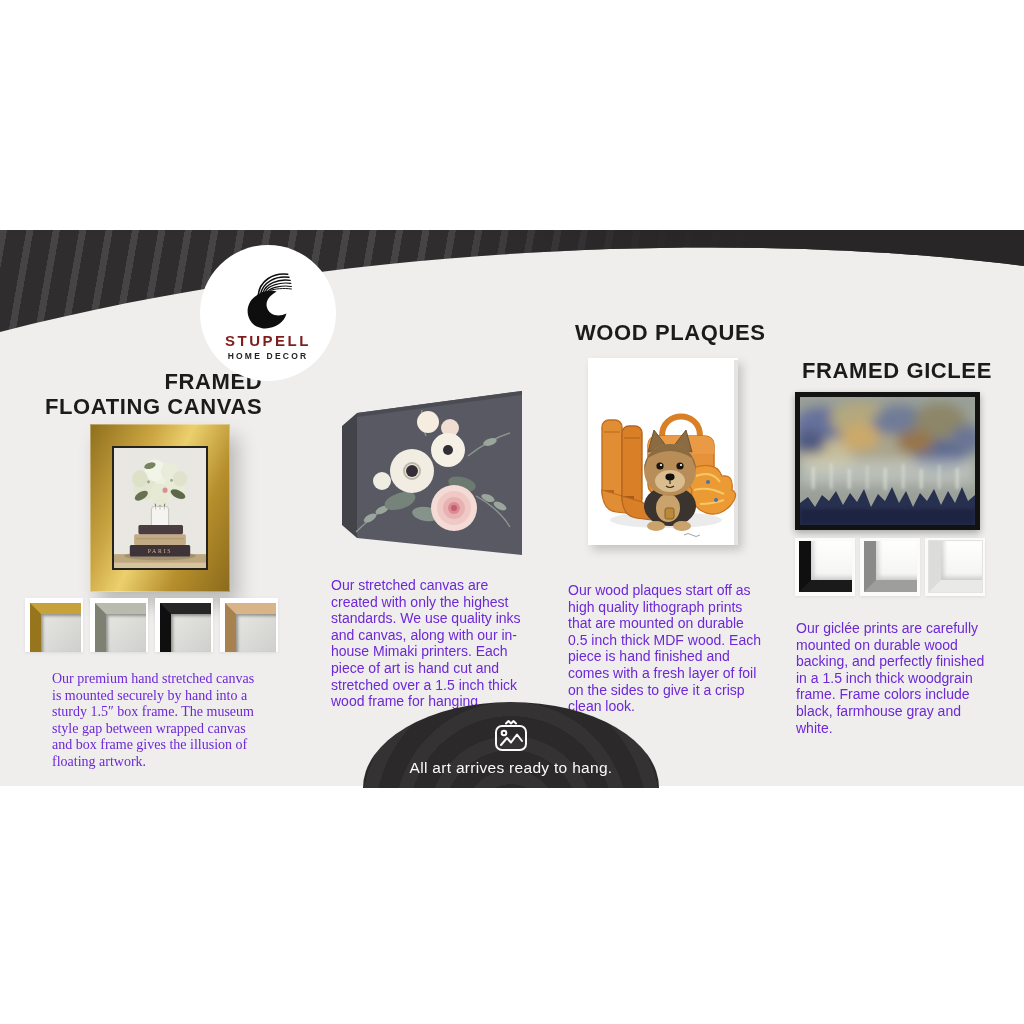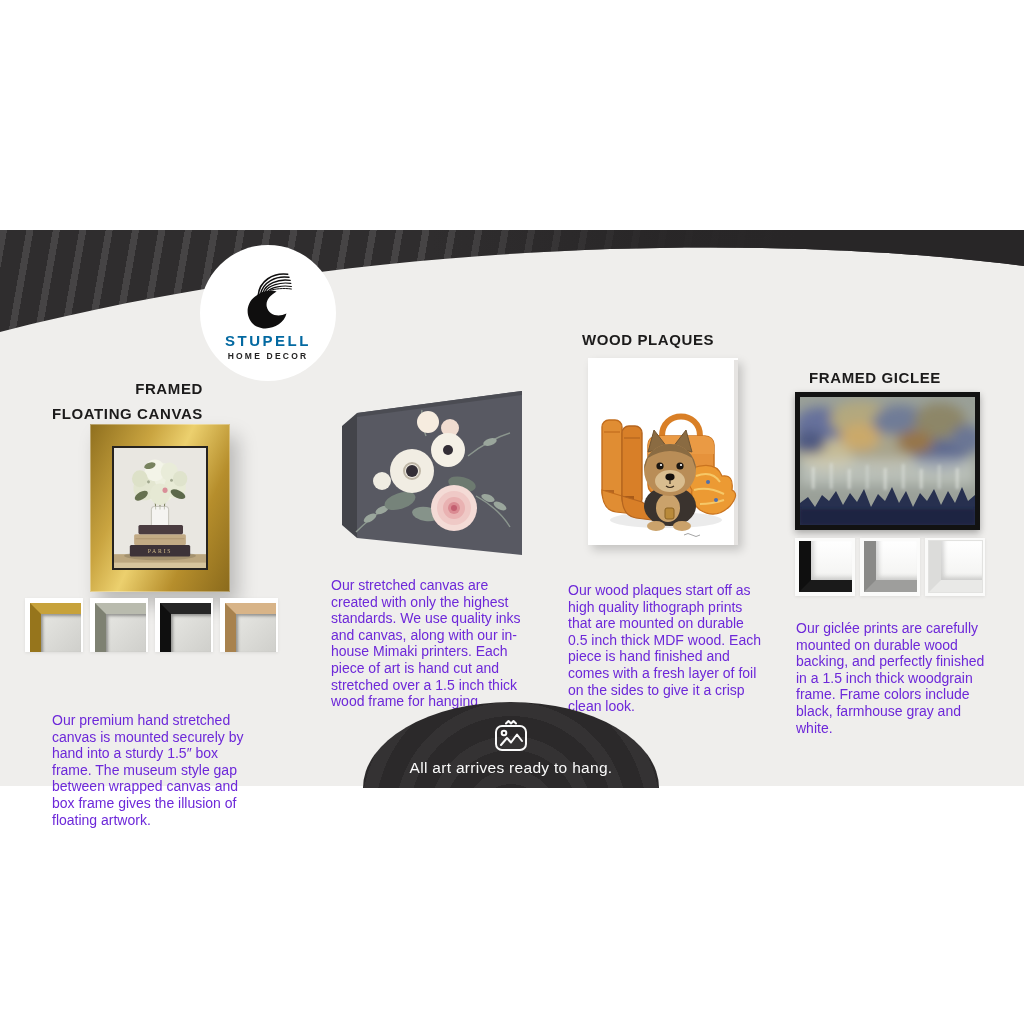--- a/index.html
+++ b/index.html
@@ -8,24 +8,24 @@
   
   .light-band{position:absolute;left:0;top:230px;width:1024px;height:556px;background:#efeeec;}
   .dark-band{position:absolute;left:0;top:230px;width:1024px;height:112px;
     background:
       linear-gradient(90deg, rgba(42,40,41,0) 42%, rgba(40,38,39,.92) 64%, #282627 78%),
       repeating-linear-gradient(100deg, #464445 0 7px, #2f2d2e 7px 26px);
     clip-path:path("M0 0 H1024 V36 C760 2 360 10 0 102 Z");}
   
   .logo-circle{position:absolute;left:200px;top:245px;width:136px;height:136px;border-radius:50%;
     background:#fff;display:flex;flex-direction:column;align-items:center;justify-content:center;z-index:6;}
-  .brand-name{font-size:15px;font-weight:700;letter-spacing:2.5px;color:#0369a1;margin-top:3px;}
+  .brand-name{font-size:15px;font-weight:700;letter-spacing:2.5px;color:#7f1d1d;margin-top:3px;}
   .brand-tag{font-size:8.5px;font-weight:700;letter-spacing:2.2px;color:#242323;margin-top:2px;}
   
-  .hd{position:absolute;margin:14px;color:#1c1b1b;font-size:15px;font-weight:700;letter-spacing:.6px;line-height:25px;z-index:4;}
+  .hd{position:absolute;margin:7px;color:#1c1b1b;font-size:22px;font-weight:700;letter-spacing:.6px;line-height:25px;z-index:4;}
   .hd span{display:block;}
   .body-txt{position:absolute;color:#6d28d9;font-size:14px;line-height:16.6px;z-index:4;}
   
   .float-frame{position:absolute;left:90px;top:424px;width:140px;height:168px;box-sizing:border-box;padding:22px;
     background:linear-gradient(115deg,#8f6f1e,#c9a440 30%,#ecd06e 48%,#b68e2c 72%,#8a6a1c);
     box-shadow:8px 12px 18px rgba(0,0,0,.22), inset 0 0 0 1px rgba(255,255,255,.35);z-index:4;}
   .float-art{width:100%;height:100%;border:2px solid #26231f;box-sizing:border-box;background:#e9e7e1;}
   .float-art svg{display:block;width:100%;height:100%;}
   .stretched-canvas{position:absolute;left:330px;top:386px;width:200px;height:180px;z-index:4;}
   .wood-plaque{position:absolute;left:588px;top:358px;width:150px;height:187px;background:#fff;
@@ -136,21 +136,21 @@
         <div class="corner"></div>
       </div>
       <div class="swatch sw-black">
         <div class="corner"></div>
       </div>
       <div class="swatch sw-bronze">
         <div class="corner"></div>
       </div>
     </div>
 
-  <p class="body-txt" style="left:52px;top:698px;width:206px;">Our premium hand stretched canvas is mounted securely by hand into a sturdy 1.5″ box frame. The museum style gap between wrapped canvas and box frame gives the illusion of floating artwork.</p>
+  <p class="body-txt" style="left:52px;top:657px;width:206px;font-family:Liberation Serif, serif;">Our premium hand stretched canvas is mounted securely by hand into a sturdy 1.5″ box frame. The museum style gap between wrapped canvas and box frame gives the illusion of floating artwork.</p>
 
 
   <div class="stretched-canvas">
     <svg viewBox="0 0 200 180">
       <polygon points="12,40 27,27 27,152 12,139" fill="#43444a"></polygon>
       <polygon points="27,27 192,5 192,169 27,152" fill="#585962"></polygon>
       <polygon points="27,27 192,5 192,9 27,31" fill="#4b4c53"></polygon>
       <g stroke="#8b968e" stroke-width="1.4" fill="none">
         <path d="M62,118 C45,128 34,138 26,146"></path>
         <path d="M138,70 C156,56 170,50 180,47"></path>

